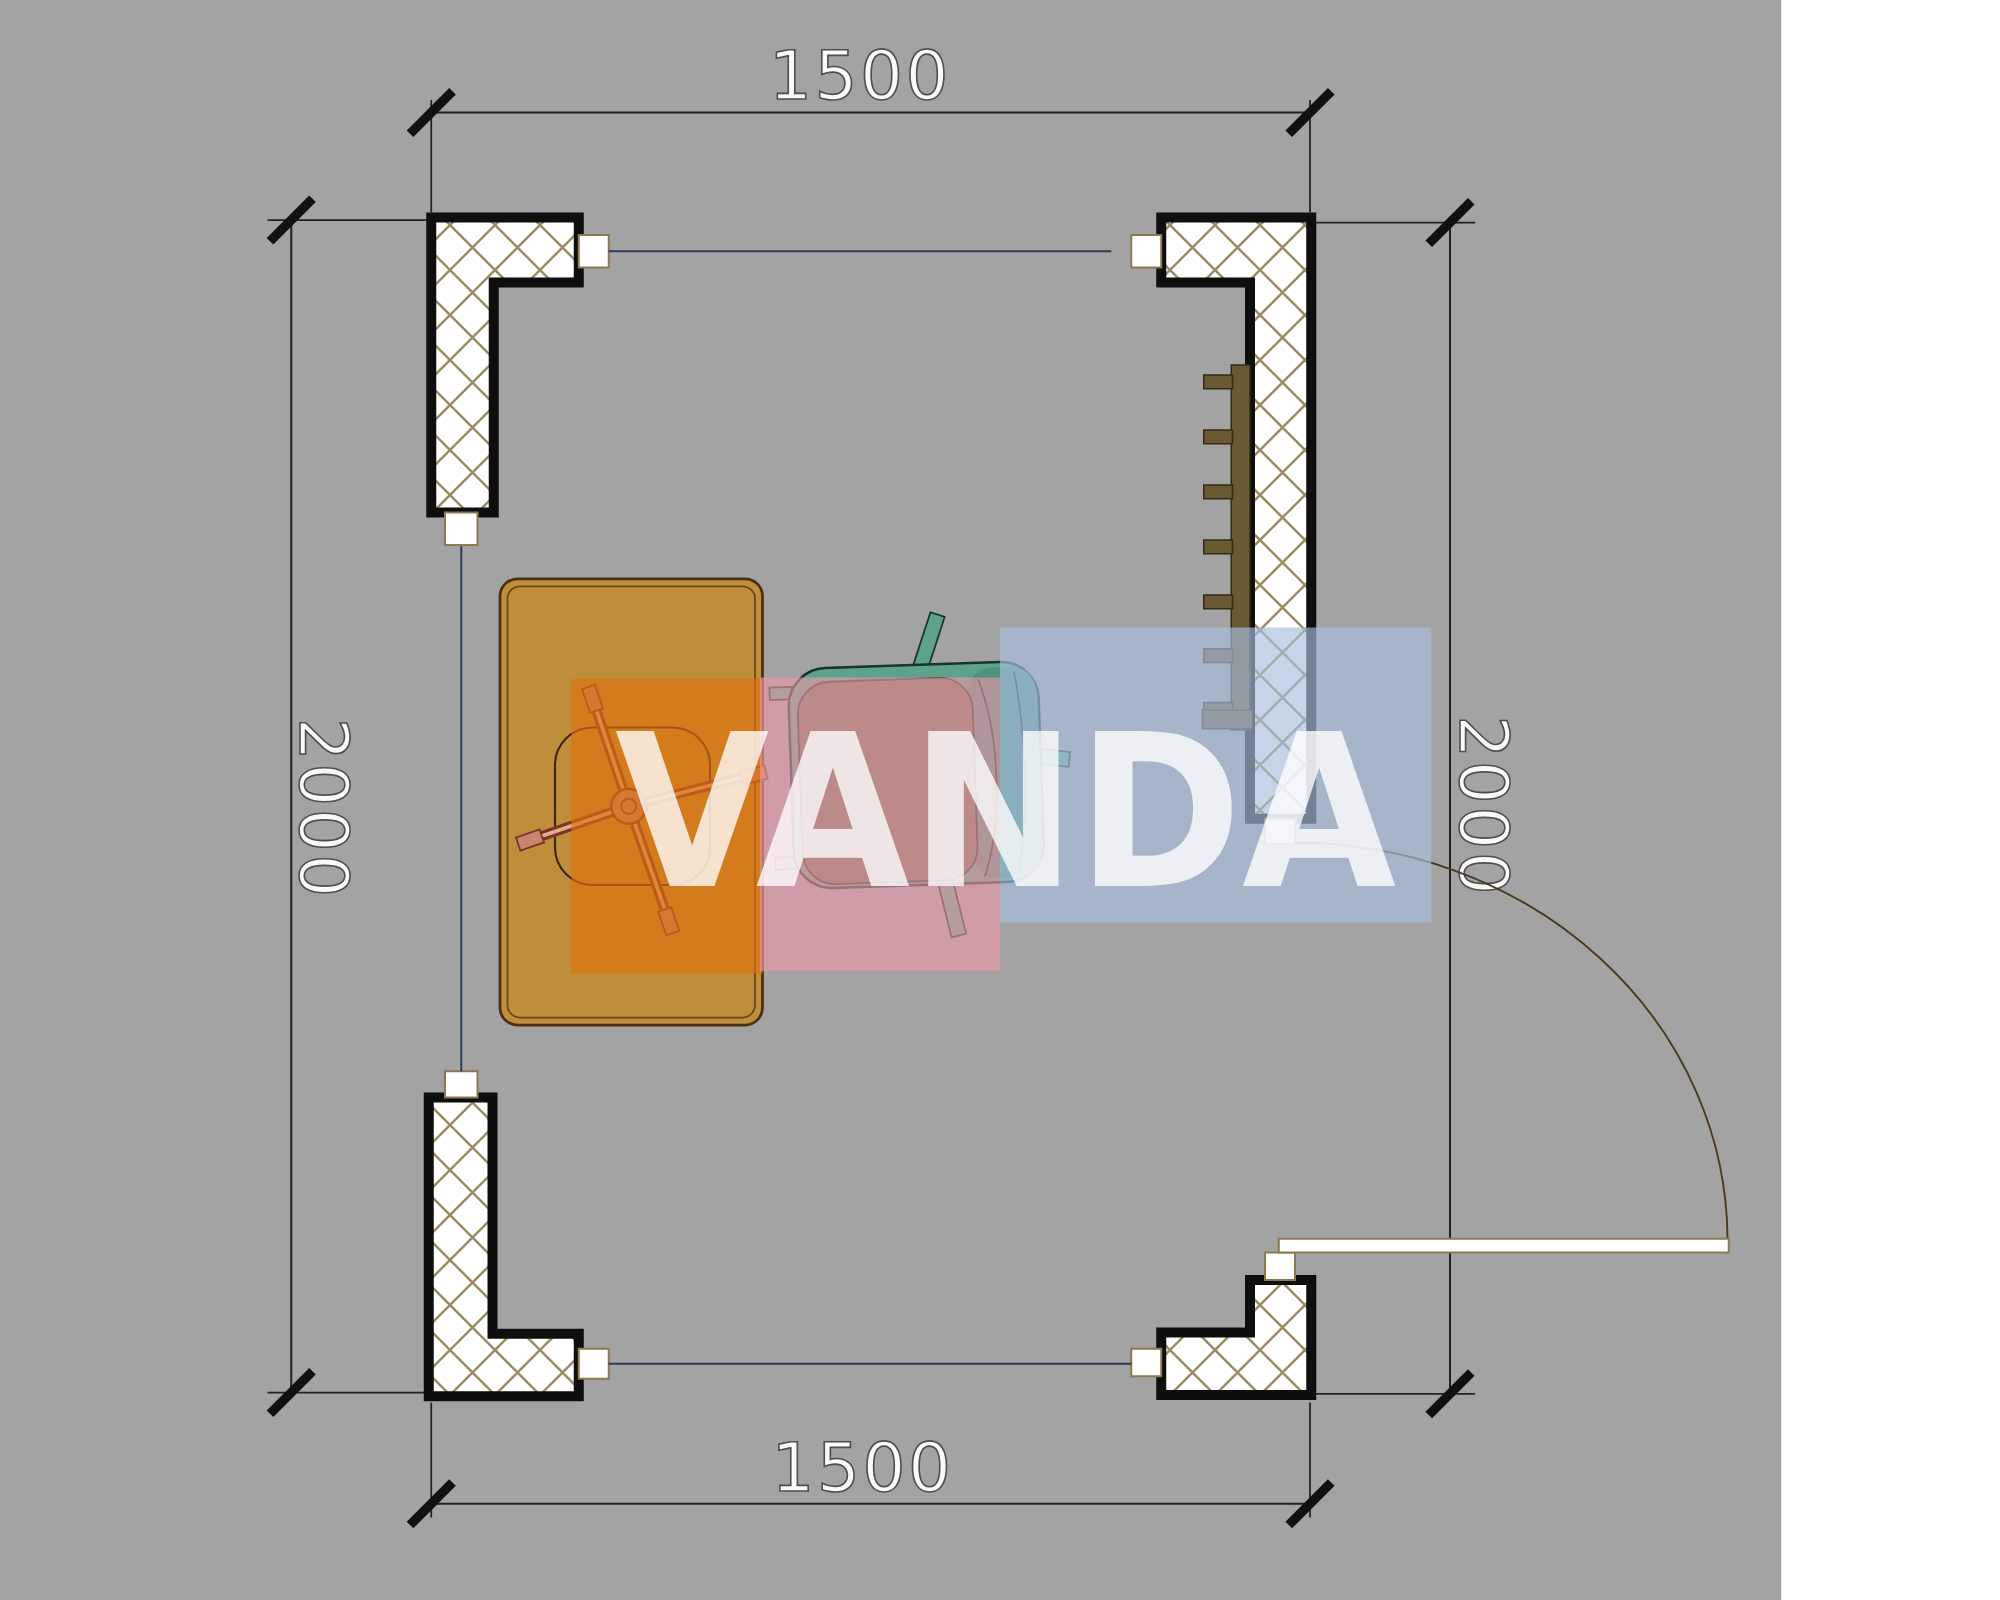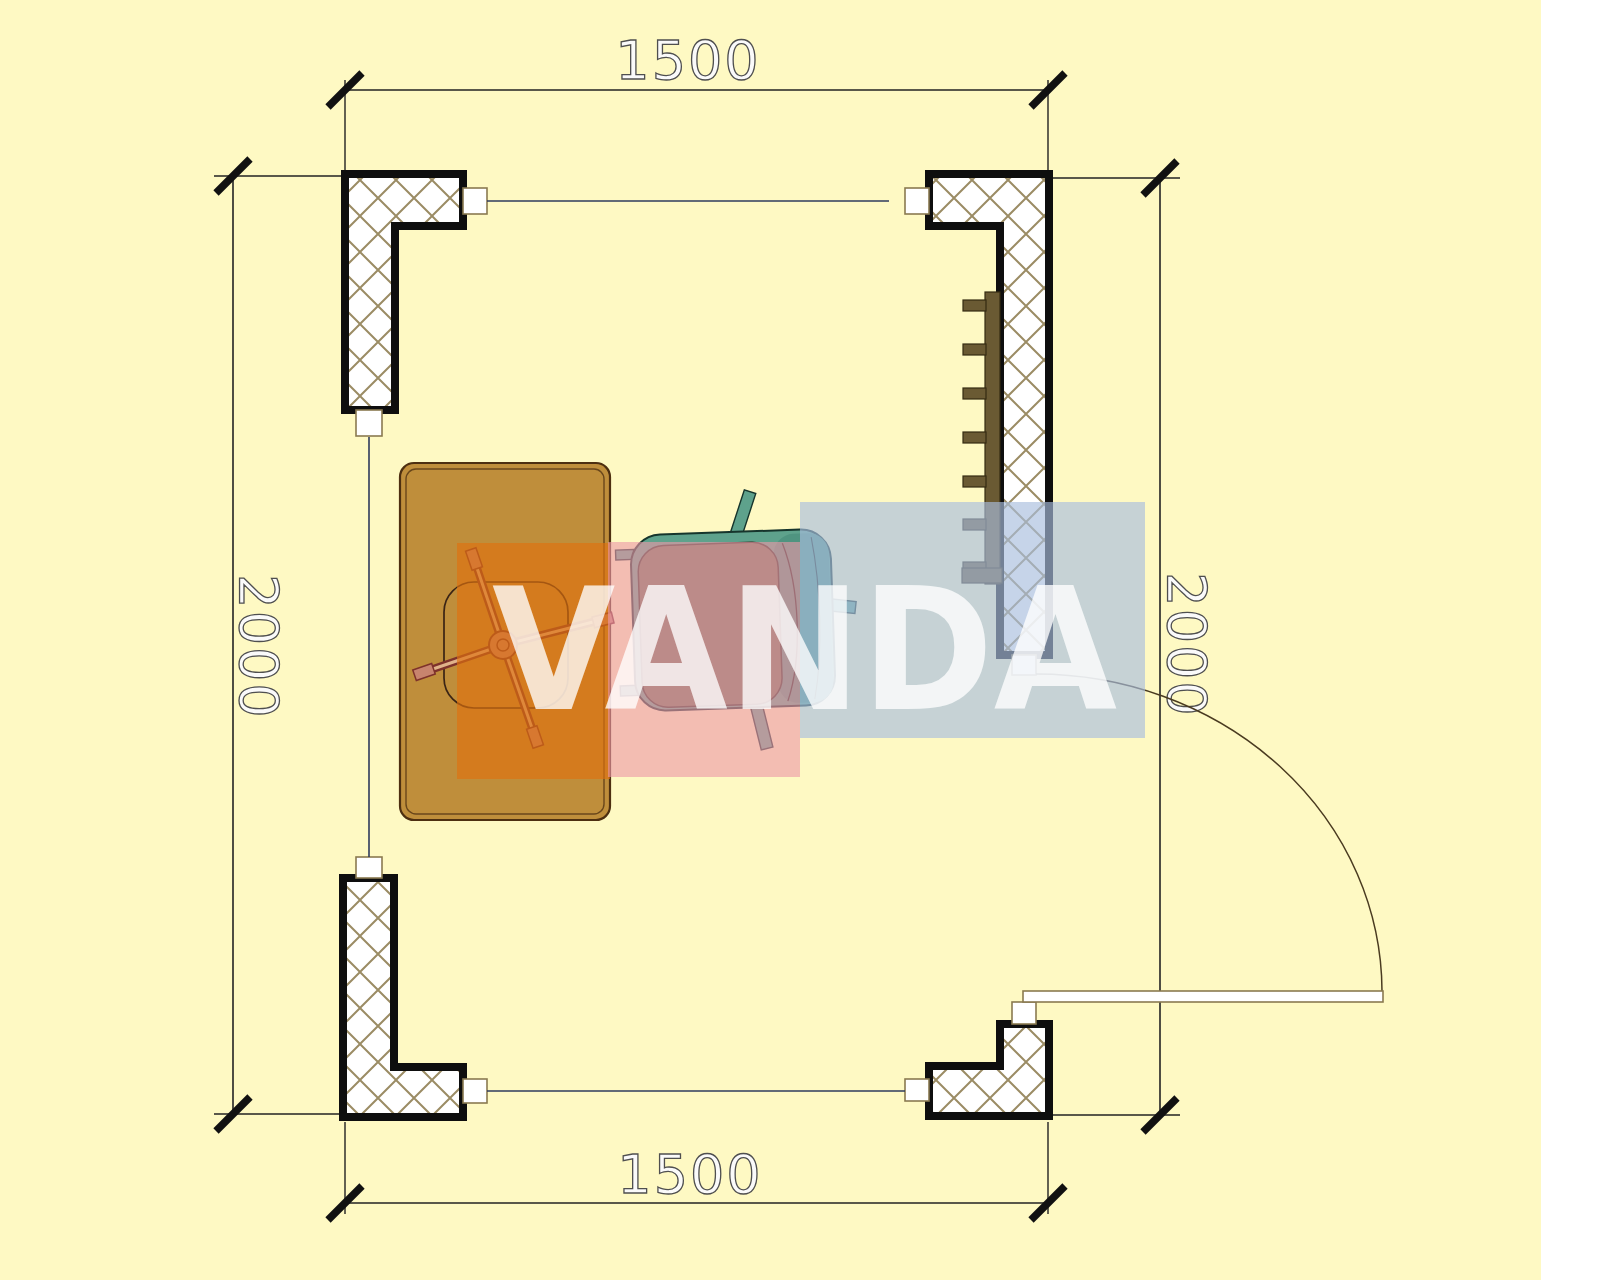--- a/index.html
+++ b/index.html
@@ -1,16 +1,16 @@
 <!DOCTYPE html>
 <html style="--wall-outline: #0e0e0e; --hatch-line: #9b8c64; --window-line: #2e3a5c; --dim-line: #222222; --desk-fill: #bf8e3b; --desk-outline: #4d2f10; --radiator-fill: #6a5a33; --radiator-outline: #352b12; --chair-leg: #7e322b; --chair-leg-inner: #e0b28a; --caster-fill: #c8846e; --armchair-shell: #5ea28c; --armchair-band: #4f9480; --armchair-cushion: #6f7758; --armchair-outline: #16352c; --door-line: #8a7a50; --wm-orange: rgba(222,113,16,0.65); --wm-pink: rgba(236,152,168,0.62); --wm-blue: rgba(168,190,222,0.66); --wm-text: rgba(255,255,255,0.78);"><head>
 <meta charset="utf-8">
 <style>
   html,body{margin:0;padding:0;background:#fff;}
-  .canvas{position:relative;width:1541px;height:1280px;background:#fef9c3;overflow:hidden;
+  .canvas{position:relative;width:1425px;height:1280px;background:#a3a3a3;overflow:hidden;
           font-family:"DejaVu Sans", sans-serif;}
   svg{position:absolute;left:0;top:0;}
   .dim-line{stroke:var(--dim-line);stroke-width:1.6;fill:none;}
   .ext-line{stroke:var(--dim-line);stroke-width:1.4;fill:none;}
   .tick{stroke:#111;stroke-width:7.5;fill:none;stroke-linecap:butt;}
   .dim-text{font-family:"DejaVu Sans", sans-serif;font-size:54px;letter-spacing:2px;
             fill:#fafafa;stroke:#4f4f4f;stroke-width:1.3px;}
   .wall{fill:url(#hatch);stroke:var(--wall-outline);stroke-width:8;stroke-linejoin:miter;}
   .connector{fill:#fff;stroke:var(--door-line);stroke-width:1.6;}
   .window-line{stroke:var(--window-line);stroke-width:1.6;fill:none;}

